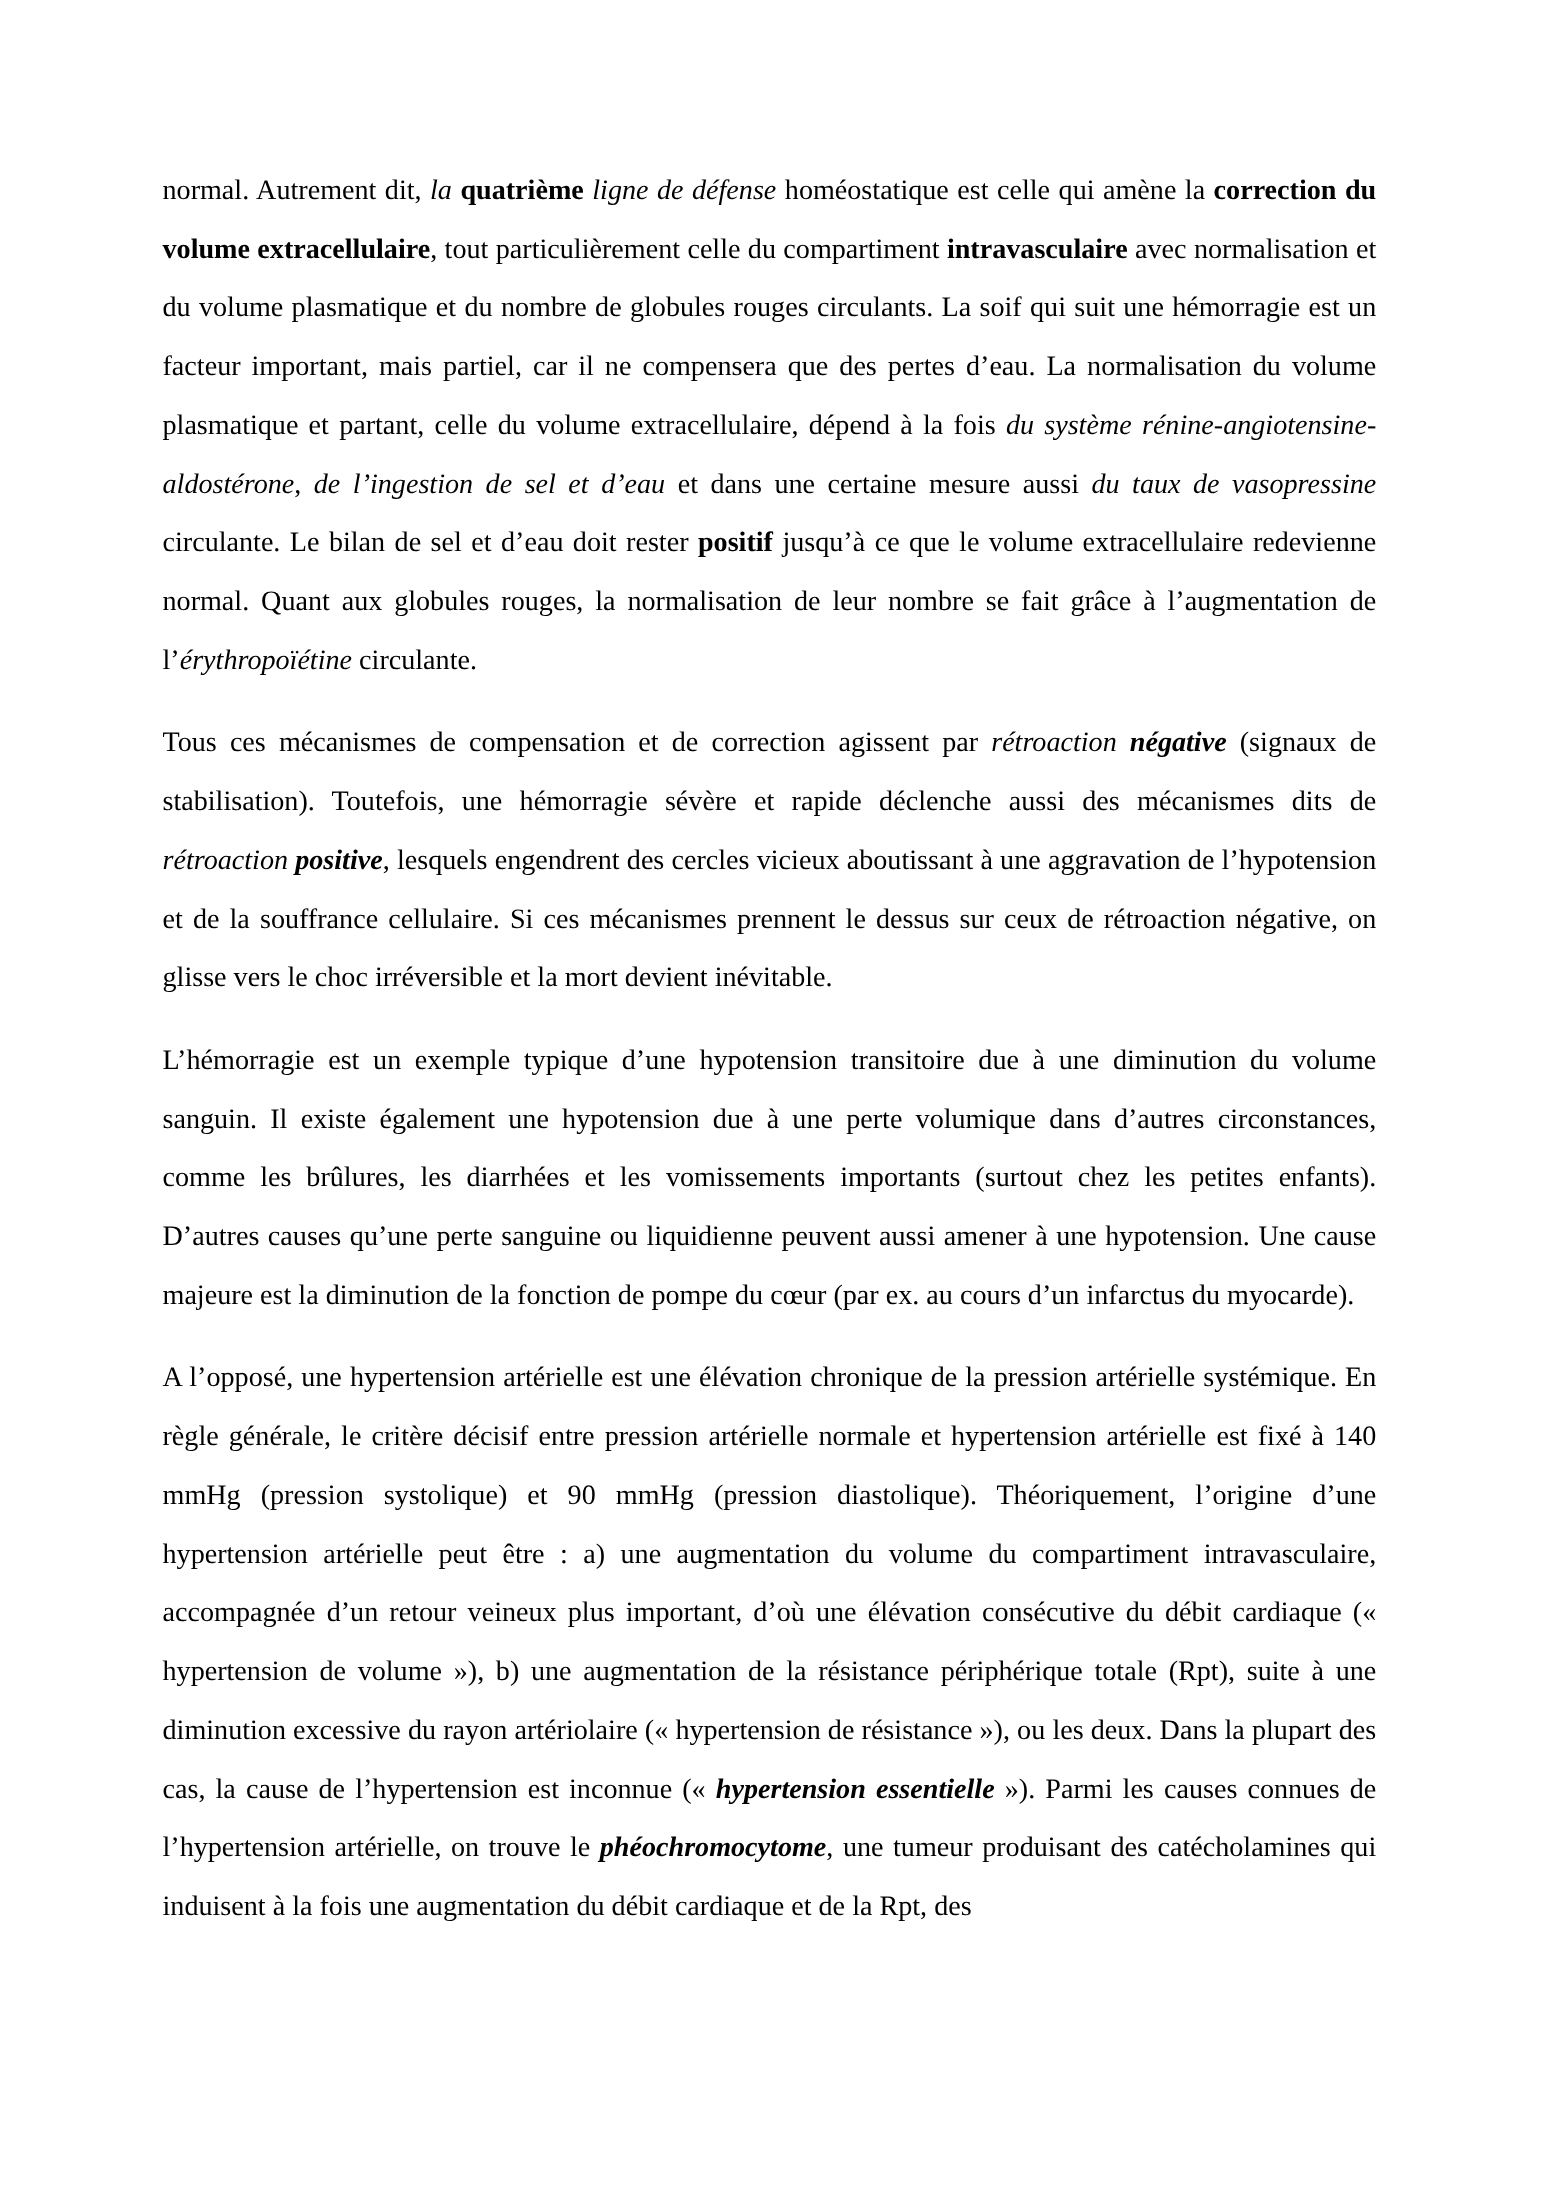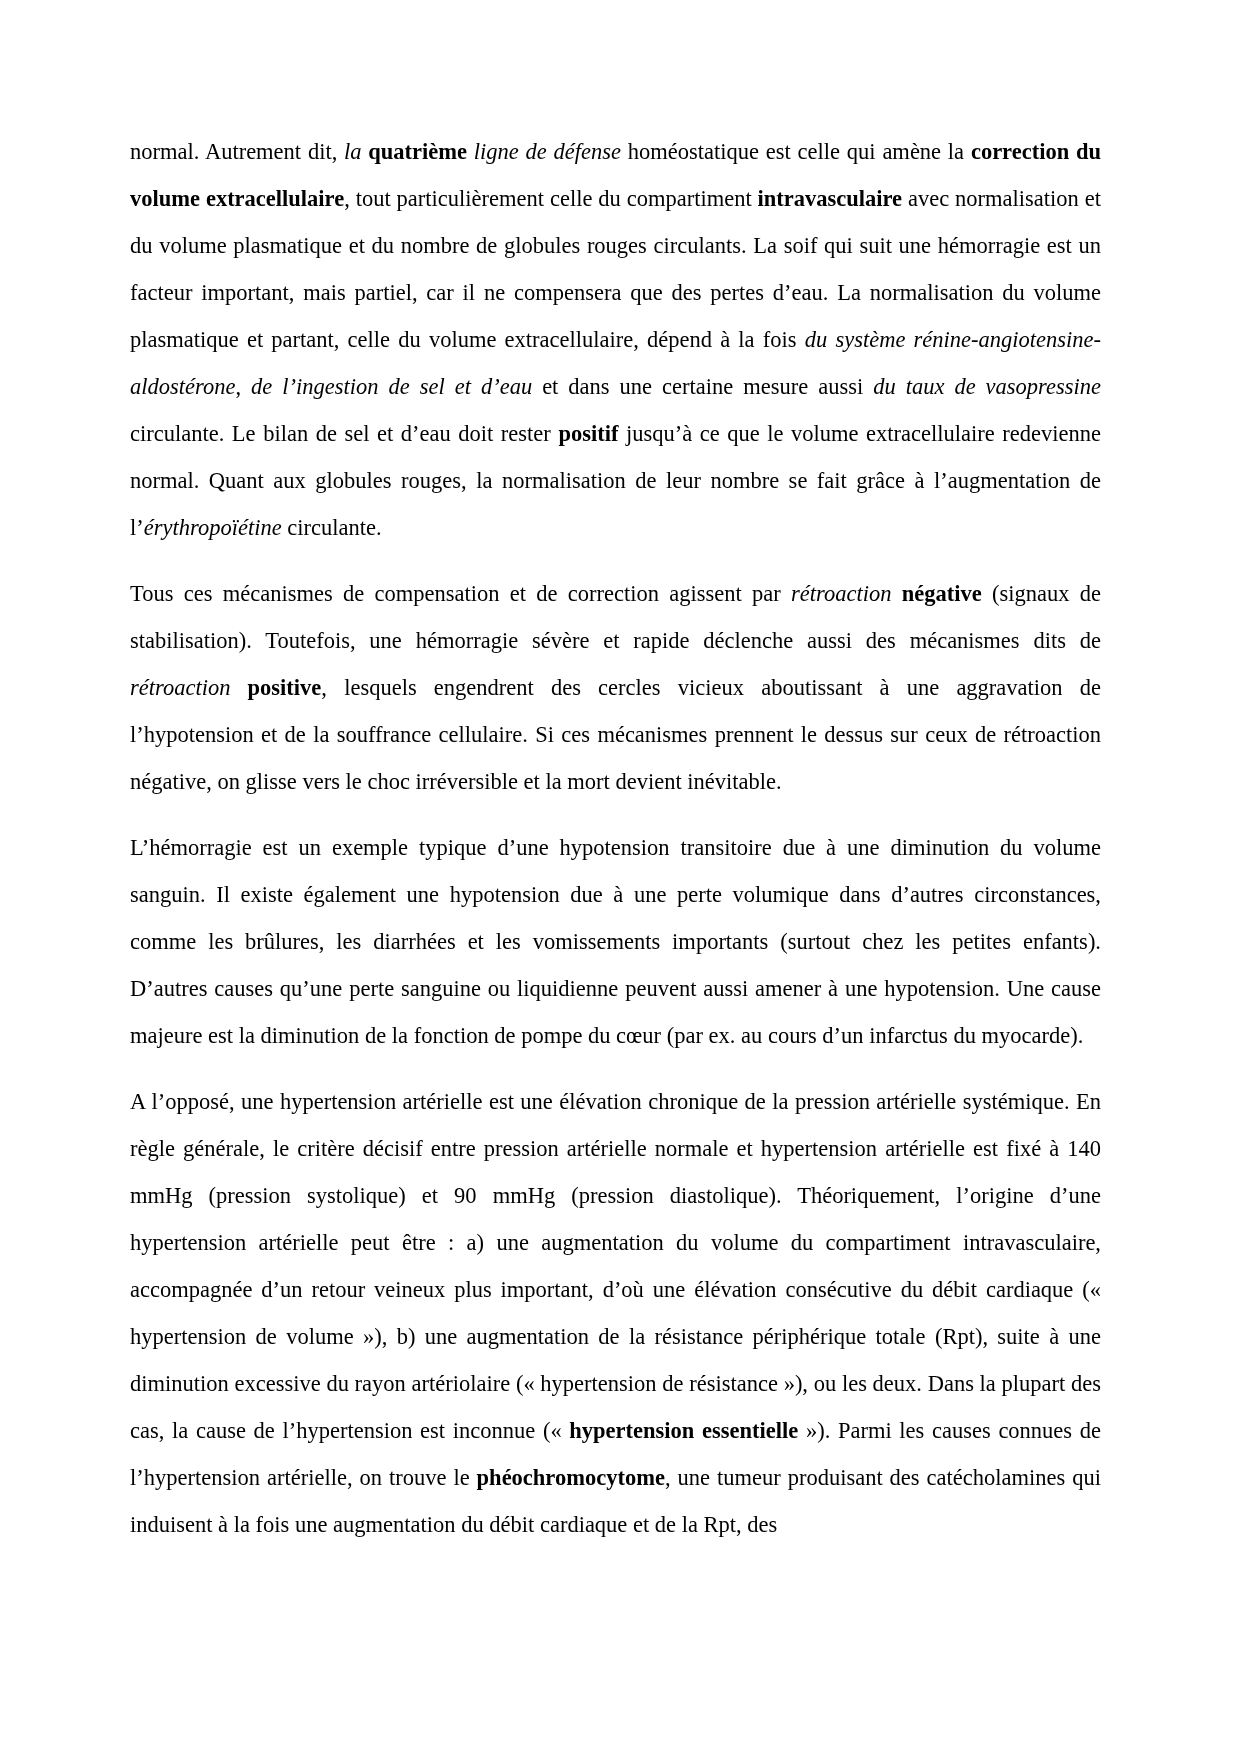--- a/index.html
+++ b/index.html
@@ -26,21 +26,21 @@
     text-align: justify;
     text-justify: inter-word;
     margin: 0 0 19px 0;
     hyphens: none;
   }
   .para:last-child {
     margin-bottom: 0;
   }
   b, .b { font-weight: bold; }
   i, .i { font-style: italic; }
-  .bi { font-weight: bold; }
+  .bi { font-weight: bold; font-style: italic; }
 </style>
 </head>
 <body>
 
 <div class="page">
   <div id="body-root">
       <p class="para"><span>normal. Autrement dit, </span><i>la </i><b>quatrième </b><i>ligne de défense </i><span>homéostatique est celle qui amène la </span><b>correction du volume extracellulaire</b><span>, tout particulièrement celle du compartiment </span><b>intravasculaire</b><span> avec normalisation et du volume plasmatique et du nombre de globules rouges circulants. La soif qui suit une hémorragie est un facteur important, mais partiel, car il ne compensera que des pertes d’eau. La normalisation du volume plasmatique et partant, celle du volume extracellulaire, dépend à la fois </span><i>du système rénine-angiotensine-aldostérone</i><span>, </span><i>de l’ingestion de sel et d’eau</i><span> et dans une certaine mesure aussi </span><i>du taux de vasopressine</i><span> circulante. Le bilan de sel et d’eau doit rester </span><b>positif</b><span> jusqu’à ce que le volume extracellulaire redevienne normal. Quant aux globules rouges, la normalisation de leur nombre se fait grâce à l’augmentation de l’</span><i>érythropoïétine</i><span> circulante.</span></p>
       <p class="para"><span>Tous ces mécanismes de compensation et de correction agissent par </span><i>rétroaction </i><span class="bi">négative</span><span> (signaux de stabilisation). Toutefois, une hémorragie sévère et rapide déclenche aussi des mécanismes dits de </span><i>rétroaction </i><span class="bi">positive</span><span>, lesquels engendrent des cercles vicieux aboutissant à une aggravation de l’hypotension et de la souffrance cellulaire. Si ces mécanismes prennent le dessus sur ceux de rétroaction négative, on glisse vers le choc irréversible et la mort devient inévitable.</span></p>
       <p class="para"><span>L’hémorragie est un exemple typique d’une hypotension transitoire due à une diminution du volume sanguin. Il existe également une hypotension due à une perte volumique dans d’autres circonstances, comme les brûlures, les diarrhées et les vomissements importants (surtout chez les petites enfants). D’autres causes qu’une perte sanguine ou liquidienne peuvent aussi amener à une hypotension. Une cause majeure est la diminution de la fonction de pompe du cœur (par ex. au cours d’un infarctus du myocarde).</span></p>
       <p class="para"><span>A l’opposé, une hypertension artérielle est une élévation chronique de la pression artérielle systémique. En règle générale, le critère décisif entre pression artérielle normale et hypertension artérielle est fixé à 140 mmHg (pression systolique) et 90 mmHg (pression diastolique). Théoriquement, l’origine d’une hypertension artérielle peut être : a) une augmentation du volume du compartiment intravasculaire, accompagnée d’un retour veineux plus important, d’où une élévation consécutive du débit cardiaque (« hypertension de volume »), b) une augmentation de la résistance périphérique totale (Rpt), suite à une diminution excessive du rayon artériolaire (« hypertension de résistance »), ou les deux. Dans la plupart des cas, la cause de l’hypertension est inconnue (« </span><span class="bi">hypertension essentielle</span><span> »). Parmi les causes connues de l’hypertension artérielle, on trouve le </span><span class="bi">phéochromocytome</span><span>, une tumeur produisant des catécholamines qui induisent à la fois une augmentation du débit cardiaque et de la Rpt, des</span></p>

